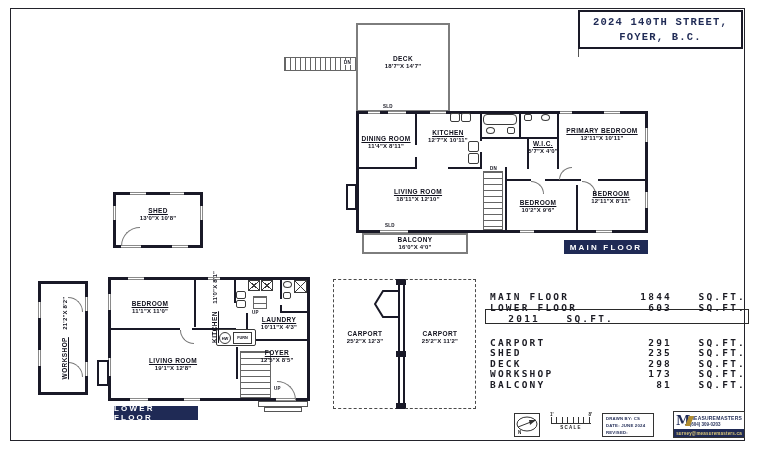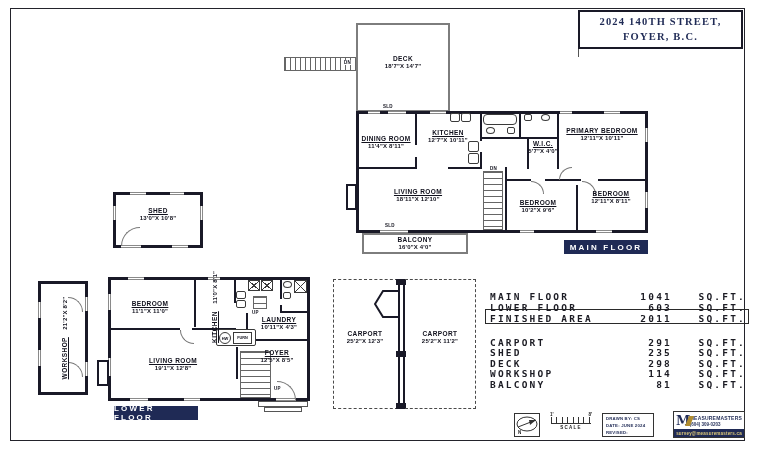--- a/index.html
+++ b/index.html
@@ -30,21 +30,21 @@
   .rmv{position:absolute;transform:translate(-50%,-50%) rotate(-90deg);text-align:center;color:#10101c;white-space:nowrap;z-index:5;}
   .rn{font-weight:bold;font-size:6.5px;letter-spacing:.4px;text-decoration:underline;}
   .noul .rn{text-decoration:none;}
   .rd{font-weight:bold;font-size:6px;letter-spacing:.2px;margin-top:1px;}
   .tag{position:absolute;font-weight:bold;font-size:4.5px;color:#10101c;letter-spacing:.3px;background:#fff;padding:0 1px;z-index:6;}
   .flabel{position:absolute;background:#1f2a55;color:#fff;font-weight:bold;font-size:8px;letter-spacing:2.2px;
           display:flex;align-items:center;justify-content:center;z-index:6;}
   
   #titlebox{position:absolute;left:578px;top:10px;width:161px;height:35px;border:2px solid #191927;background:#fff;
             display:flex;flex-direction:column;align-items:center;justify-content:center;color:#1f2a55;
-            font-family:Liberation Serif, serif;font-weight:bold;font-size:10.5px;letter-spacing:1.2px;line-height:1.35;z-index:6;}
+            font-family:Liberation Mono, monospace;font-weight:bold;font-size:10.5px;letter-spacing:1.2px;line-height:1.35;z-index:6;}
   
   #table{position:absolute;left:490px;top:289px;width:256px;height:102px;z-index:6;}
   .trow{position:absolute;left:0;width:100%;display:flex;font-family:"DejaVu Sans Mono",monospace;
         font-weight:bold;font-size:9.5px;letter-spacing:2.2px;color:#1c1c24;}
   .tl{flex:1;text-align:left;}
   .tv{width:50px;text-align:right;}
   .tu{width:74px;text-align:right;}
   #finishedbox{position:absolute;left:-5px;top:20px;width:262px;height:13px;border:1.2px solid #2a2a2a;}
   
   .fbox{position:absolute;border:1px solid #333;background:#fff;box-sizing:border-box;z-index:6;}
@@ -277,51 +277,50 @@
   </div>
   <div class="rm noul" style="left:440px;top:330px;">
     <div class="rn">CARPORT</div>
     <div class="rd">25'2"X 11'2"</div>
   </div>
 
   <div id="table">
     <div id="finishedbox"></div>
     <div class="trow" style="top:2px;">
       <span class="tl">MAIN FLOOR</span>
-      <span class="tv">1041</span>
+      <span class="tv">1844</span>
       <span class="tu">SQ.FT.</span>
     </div>
     <div class="trow" style="top:13px;">
       <span class="tl">LOWER FLOOR</span>
       <span class="tv">603</span>
       <span class="tu">SQ.FT.</span>
     </div>
     <div class="trow" style="top:24px;">
-      <span class="tl">FINISHED AREA</span>
       <span class="tv">2011</span>
       <span class="tu">SQ.FT.</span>
     </div>
     <div class="trow" style="top:48px;">
       <span class="tl">CARPORT</span>
       <span class="tv">291</span>
       <span class="tu">SQ.FT.</span>
     </div>
     <div class="trow" style="top:58px;">
       <span class="tl">SHED</span>
       <span class="tv">235</span>
       <span class="tu">SQ.FT.</span>
     </div>
     <div class="trow" style="top:69px;">
       <span class="tl">DECK</span>
       <span class="tv">298</span>
       <span class="tu">SQ.FT.</span>
     </div>
     <div class="trow" style="top:79px;">
       <span class="tl">WORKSHOP</span>
-      <span class="tv">114</span>
+      <span class="tv">173</span>
       <span class="tu">SQ.FT.</span>
     </div>
     <div class="trow" style="top:90px;">
       <span class="tl">BALCONY</span>
       <span class="tv">81</span>
       <span class="tu">SQ.FT.</span>
     </div>
   </div>
 
   <div class="fbox" style="left:514px;top:413px;width:26px;height:24px;">

